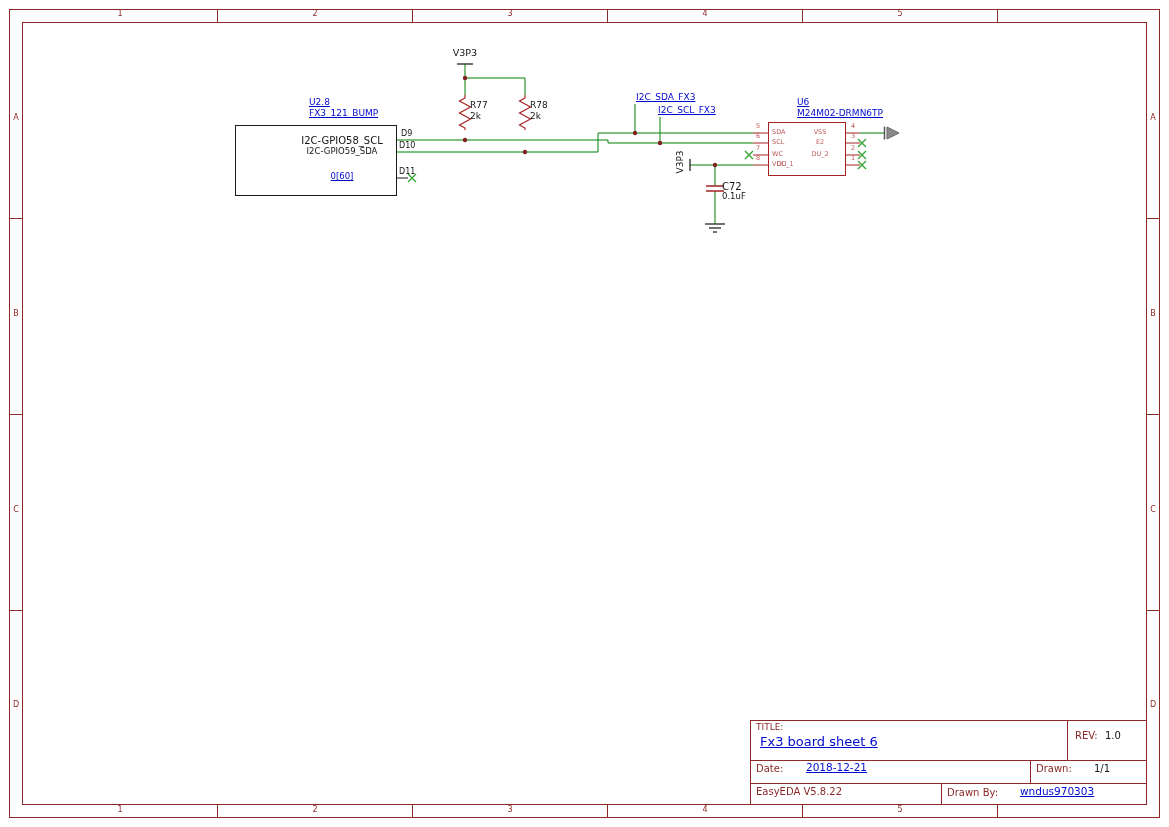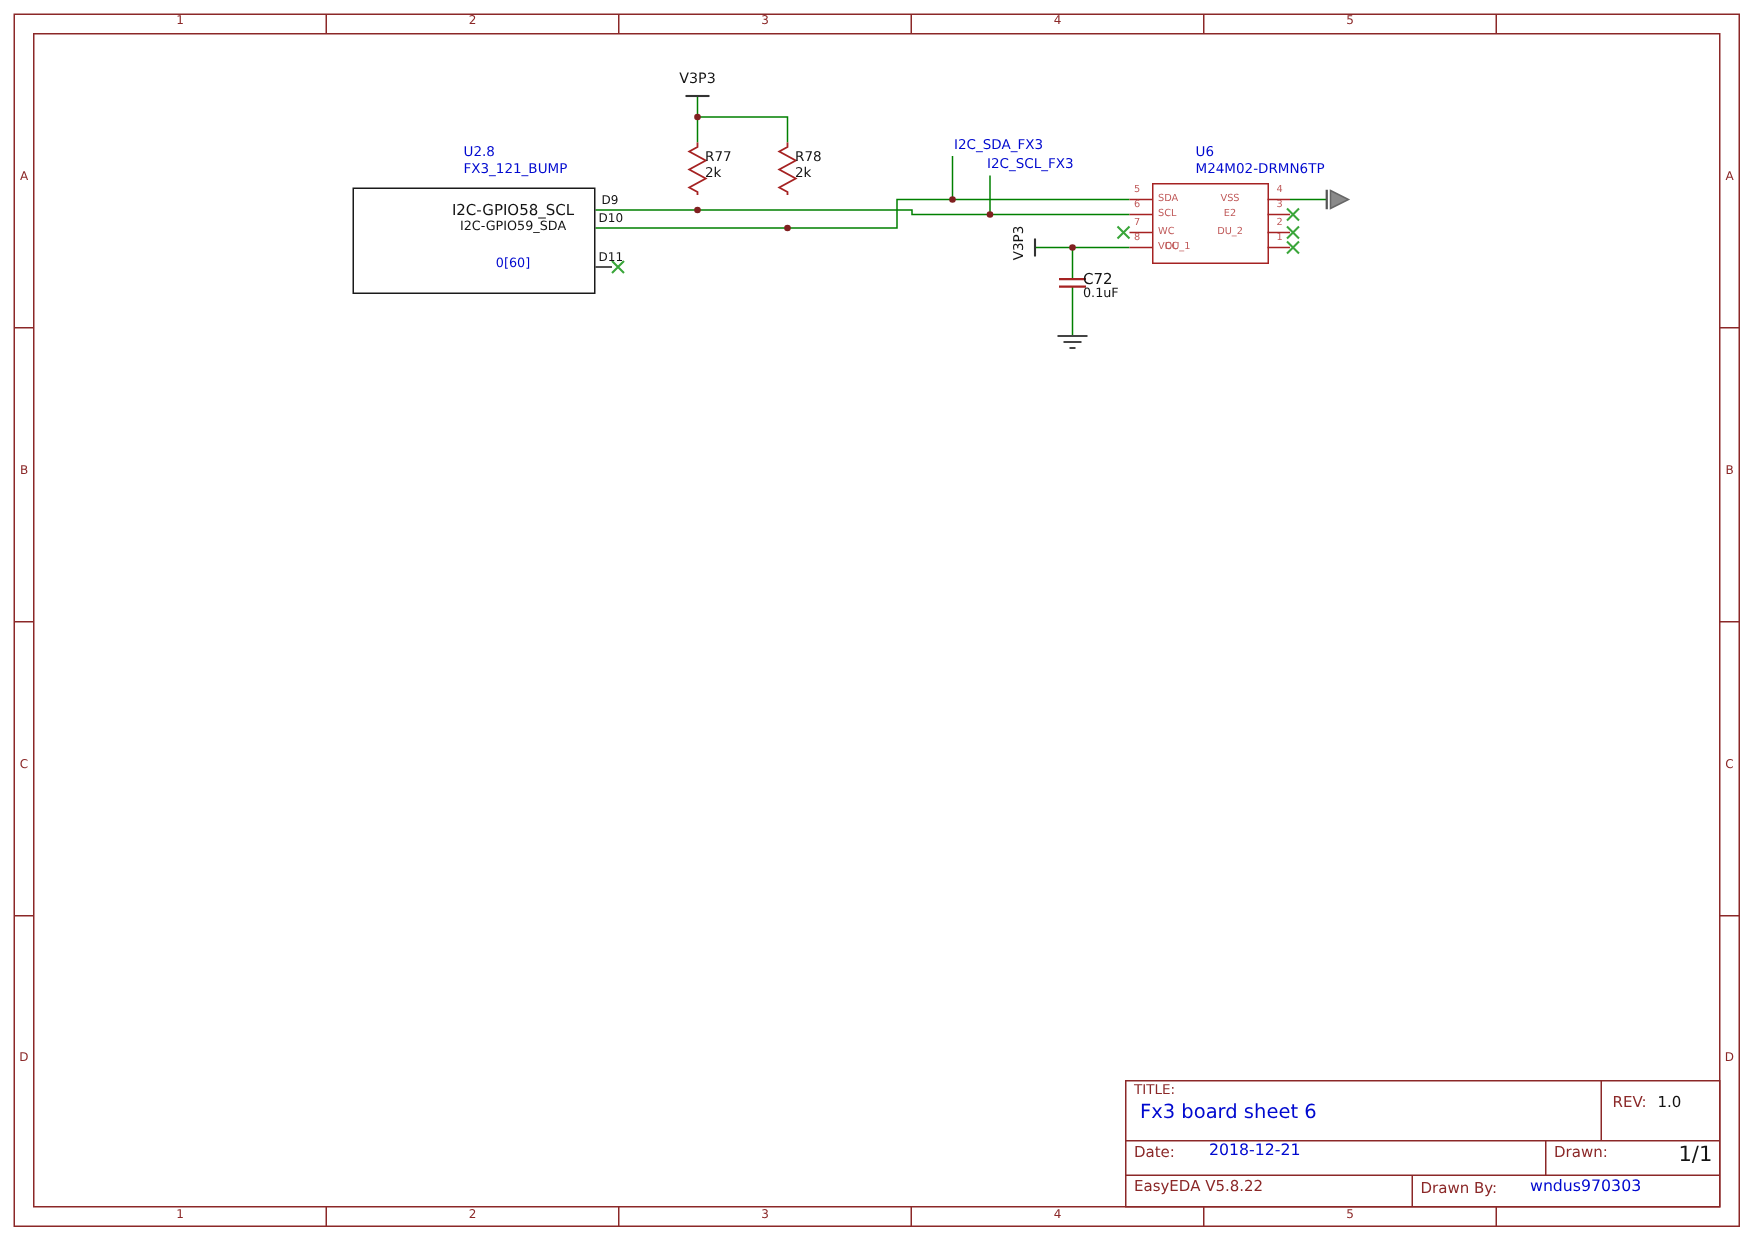--- a/index.html
+++ b/index.html
@@ -1,21 +1,21 @@
 <!DOCTYPE html>
 <html><head>
 <meta charset="utf-8">
 <title>Schematic Sheet</title>
 <style>
   * { margin:0; padding:0; box-sizing:border-box; }
   html,body { background:#ffffff; font-family:"DejaVu Sans", sans-serif; }
   .sheet { position:relative; width:1169px; height:827px; background:#ffffff; overflow:hidden; }
   svg.canvas { position:absolute; left:0; top:0; }
   .t { position:absolute; white-space:nowrap; line-height:1.1; }
-  .blue   { color:#0009cf; }
+  .blue   { color:#0009cf;text-decoration:underline; }
   .blk    { color:#141414; }
   .pinred { color:#c05a5a; }
   .maroon { color:#8b2828; }
   .ctr { text-align:center; }
   .rt  { text-align:center; }
   .rot { transform:rotate(-90deg); }
 </style>
 </head>
 <body>
 
@@ -164,18 +164,18 @@
   <div class="t pinred ctr" style="left:847px;top:145px;width:12px;font-size:6.5px">2</div>
   <div class="t pinred ctr" style="left:847px;top:155px;width:12px;font-size:6.5px">1</div>
 
   <div class="t maroon" style="left:756px;top:723px;font-size:9px">TITLE:</div>
   <div class="t blue" style="left:760px;top:735px;font-size:13px">Fx3 board sheet 6</div>
   <div class="t maroon" style="left:1075px;top:730px;font-size:10px">REV:</div>
   <div class="t blk" style="left:1105px;top:730px;font-size:10px">1.0</div>
   <div class="t maroon" style="left:756px;top:763px;font-size:10px">Date:</div>
   <div class="t blue" style="left:806px;top:762px;font-size:10.5px">2018-12-21</div>
   <div class="t maroon" style="left:1036px;top:763px;font-size:10px">Drawn:</div>
-  <div class="t blk" style="left:1119px;top:763px;font-size:14px">1/1</div>
+  <div class="t blk" style="left:1094px;top:763px;font-size:10px">1/1</div>
   <div class="t maroon" style="left:756px;top:786px;font-size:10px">EasyEDA V5.8.22</div>
   <div class="t maroon" style="left:947px;top:787px;font-size:10px">Drawn By:</div>
   <div class="t blue" style="left:1020px;top:786px;font-size:10.5px">wndus970303</div>
 
 </div>
 
 </body></html>

